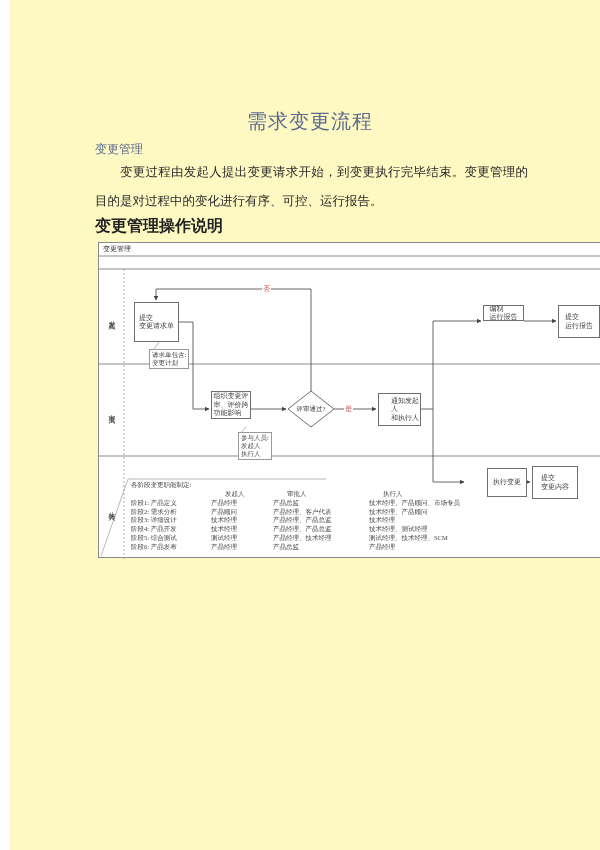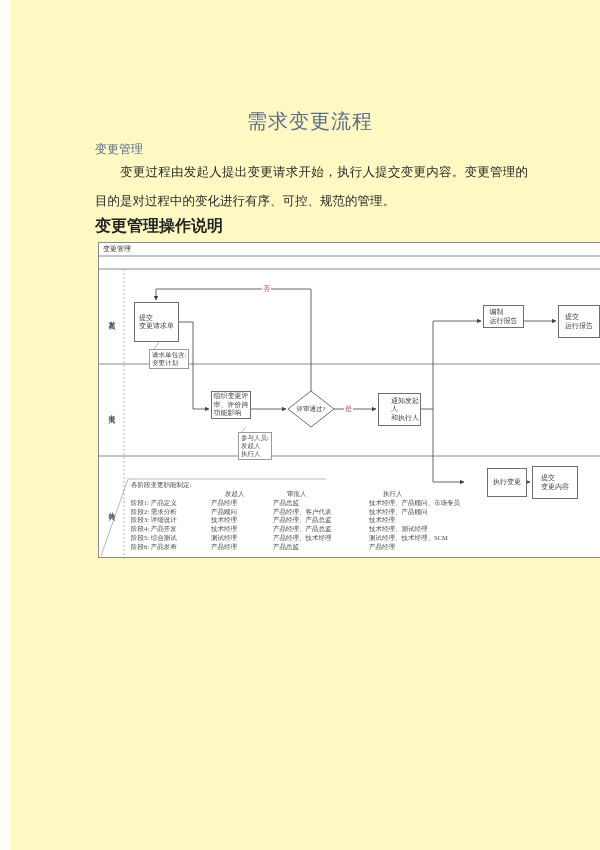--- a/index.html
+++ b/index.html
@@ -42,21 +42,21 @@
     line-height:23.5px; color:#2a2a2a; text-align:justify; }
   .body-text p { text-indent:2em; margin:0; }
 </style>
 </head>
 <body>
 
 <div class="page">
 
   <div class="doc-title">需求变更流程</div>
   <div class="sec-heading">变更管理</div>
-  <div class="intro">变更过程由发起人提出变更请求开始，执行人提交变更内容。变更管理的目的是对过程中的变化进行有序、可控、规范的管理。</div>
+  <div class="intro">变更过程由发起人提出变更请求开始，到变更执行完毕结束。变更管理的目的是对过程中的变化进行有序、可控、运行报告。</div>
   <div class="diagram-caption">变更管理操作说明</div>
 
   <div class="flowchart">
 
     <svg class="fc-svg" viewBox="0 0 504 316" xmlns="http://www.w3.org/2000/svg">
       <defs>
         <marker id="arr" viewBox="0 0 6 6" refX="5.5" refY="3" markerWidth="5" markerHeight="5" orient="auto">
           <path d="M0,0 L6,3 L0,6 Z" fill="#444"></path>
         </marker>
       </defs>
@@ -101,21 +101,21 @@
 功能影响</div>
     <div class="note" style="left:139px; top:189px;">参与人员:
 发起人
 执行人</div>
 
     <div class="decision-text" style="left:189px; top:148px; width:46px; height:36px;">评审通过?</div>
 
     <div class="node" style="left:279px; top:150px; width:43px; height:33px;padding-left:12px;">通知发起人
 和执行人</div>
 
-    <div class="node" style="left:384px; top:62px; width:41px; height:23px;">编制
+    <div class="node" style="left:384px; top:62px; width:41px; height:16px;">编制
 运行报告</div>
     <div class="node" style="left:459px; top:62px; width:42px; height:33px;">提交
 运行报告</div>
 
     <div class="node" style="left:388px; top:225px; width:40px; height:29px;">执行变更</div>
     <div class="node" style="left:433px; top:223px; width:46px; height:33px;">提交
 变更内容</div>
 
     <div class="edge-label" style="left:163px; top:41px;">否</div>
     <div class="edge-label" style="left:245px; top:161px;">是</div>

